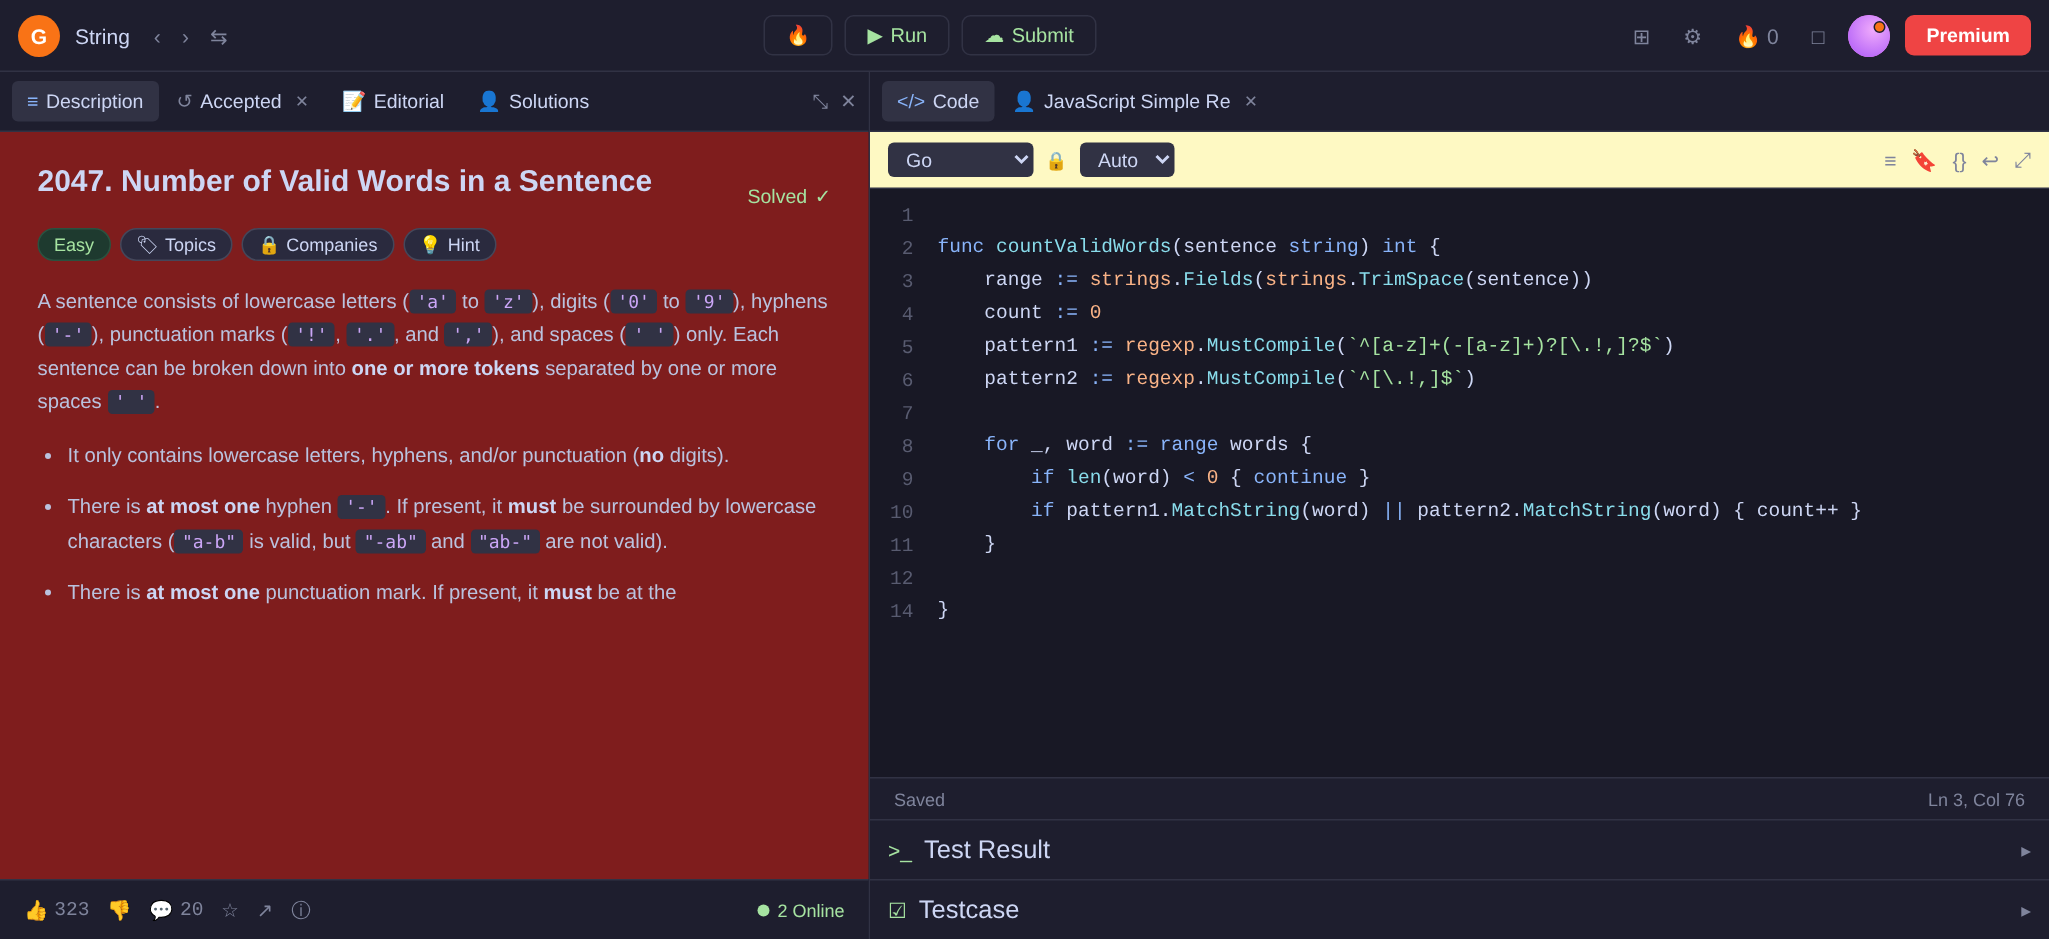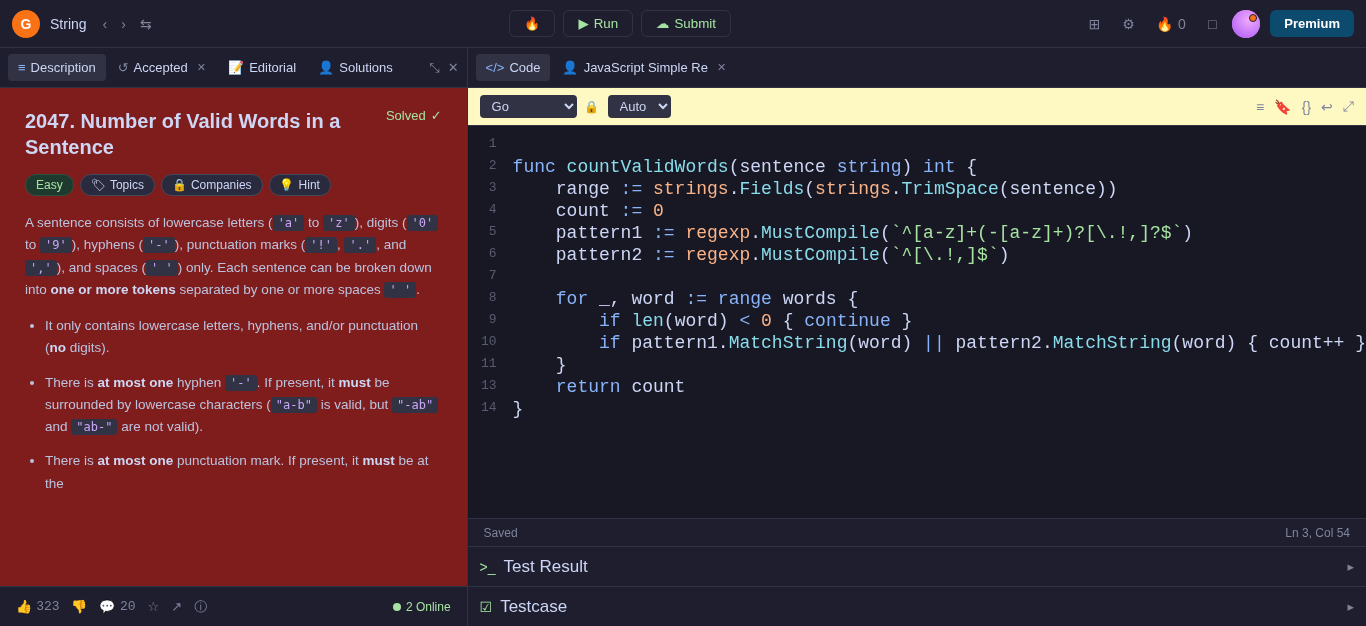--- a/index.html
+++ b/index.html
@@ -14,40 +14,40 @@
     .nav-left { display: flex; align-items: center; gap: 10px; }
     .nav-logo { width: 28px; height: 28px; background: #f97316; border-radius: 50%; display: flex; align-items: center; justify-content: center; font-weight: bold; color: #fff; font-size: 14px; }
     .nav-title { color: #cdd6f4; font-size: 14px; font-weight: 500; }
     .nav-arrows { display: flex; gap: 2px; }
     .nav-btn { background: none; border: none; color: #7f849c; cursor: pointer; padding: 4px 6px; font-size: 14px; border-radius: 4px; }
     .nav-center { display: flex; align-items: center; gap: 8px; }
     .icon-btn { background: none; border: 1px solid #313244; color: #cdd6f4; padding: 5px 14px; border-radius: 6px; cursor: pointer; display: flex; align-items: center; gap: 5px; font-size: 13px; }
     .run-btn { background: none; border: 1px solid #313244; color: #a6e3a1; padding: 5px 14px; border-radius: 6px; cursor: pointer; display: flex; align-items: center; gap: 5px; }
     .submit-btn { background: none; border: 1px solid #313244; color: #a6e3a1; padding: 5px 14px; border-radius: 6px; cursor: pointer; display: flex; align-items: center; gap: 5px; }
     .nav-right { display: flex; align-items: center; gap: 10px; }
-    .premium-btn { background: #0c4a6e; color: #fff; border: none; padding: 6px 14px; border-radius: 6px; cursor: pointer; font-weight: 600; font-size: 13px; }
+    .premium-btn { background: #ef4444; color: #fff; border: none; padding: 6px 14px; border-radius: 6px; cursor: pointer; font-weight: 600; font-size: 13px; }
 
     
     .main-layout { display: flex; height: calc(626px - 48px); }
 
     
     .left-panel { width: 580px; display: flex; flex-direction: column; border-right: 1px solid #313244; }
     .left-tabs { display: flex; align-items: center; background: #1e1e2e; border-bottom: 1px solid #313244; padding: 0 8px; height: 40px; gap: 2px; }
     .tab { display: flex; align-items: center; gap: 5px; padding: 6px 10px; border-radius: 4px; cursor: pointer; font-size: 13px; color: #cdd6f4; }
     .tab.active { background: #313244; }
     .tab-close { color: #7f849c; margin-left: 4px; font-size: 11px; }
     .tab-expand { margin-left: auto; color: #7f849c; cursor: pointer; }
     .left-content { flex: 1; overflow-y: auto; padding: 20px 25px; background: #7f1d1d; }
     .left-content::-webkit-scrollbar { width: 6px; }
     .left-content::-webkit-scrollbar-track { background: #1e1e2e; }
     .left-content::-webkit-scrollbar-thumb { background: #45475a; border-radius: 3px; }
 
     .problem-header { display: flex; justify-content: space-between; align-items: flex-start; margin-bottom: 14px; }
     .problem-title { font-size: 20px; font-weight: 700; color: #cdd6f4; line-height: 1.3; flex: 1; margin-right: 16px; }
-    .solved-badge { display: flex; align-items: center; gap: 5px; color: #a6e3a1; font-size: 13px; white-space: nowrap; margin-top: 0; justify-content: flex-end; }
+    .solved-badge { display: flex; align-items: center; gap: 5px; color: #a6e3a1; font-size: 13px; white-space: nowrap; margin-top: 15px; justify-content: flex-end; }
 
     .tags-row { display: flex; align-items: center; gap: 6px; margin-bottom: 16px; flex-wrap: wrap; }
     .tag { display: flex; align-items: center; gap: 4px; padding: 3px 10px; border-radius: 12px; font-size: 12px; cursor: pointer; }
     .tag-easy { background: #1e3a2f; color: #a6e3a1; border: 1px solid #2a5240; }
     .tag-topics { background: #2a2a3e; color: #cdd6f4; border: 1px solid #45475a; }
     .tag-companies { background: #2a2a3e; color: #cdd6f4; border: 1px solid #45475a; }
     .tag-hint { background: #2a2a3e; color: #cdd6f4; border: 1px solid #45475a; }
 
     .problem-text { color: #bac2de; line-height: 1.65; font-size: 13.5px; }
     .problem-text p { margin-bottom: 14px; }
@@ -74,21 +74,21 @@
     .rt-right { display: flex; align-items: center; gap: 10px; }
     .rt-icon { color: #7f849c; cursor: pointer; font-size: 14px; background: none; border: none; }
 
     
     .code-area { flex: 1; overflow-y: auto; padding: 8px 0; font-family: 'Courier New', Courier, monospace; font-size: 13px; background: #181825; }
     .code-area::-webkit-scrollbar { width: 6px; }
     .code-area::-webkit-scrollbar-track { background: #181825; }
     .code-area::-webkit-scrollbar-thumb { background: #45475a; border-radius: 3px; }
     .code-line { display: flex; align-items: flex-start; min-height: 22px; padding: 1px 0; }
     .line-num { width: 45px; text-align: right; color: #585b70; padding-right: 16px; user-select: none; font-size: 13px; flex-shrink: 0; padding-top: 1px; }
-    .line-content { flex: 1; color: #cdd6f4; white-space: pre; font-size: 18px; }
+    .line-content { flex: 1; color: #cdd6f4; white-space: pre; font-size: 13px; }
 
     
     .kw { color: #89b4fa; }
     .fn { color: #89dceb; }
     .str { color: #a6e3a1; }
     .num { color: #fab387; }
     .var { color: #cdd6f4; }
     .op { color: #89b4fa; }
     .pkg { color: #fab387; }
     .punct { color: #cdd6f4; }
@@ -317,32 +317,32 @@
       </div>
       <div class="code-line">
         <span class="line-num">10</span>
         <span class="line-content"><span class="kw">        if</span><span class="var"> pattern1</span><span class="punct">.</span><span class="fn">MatchString</span><span class="punct">(word) </span><span class="op">||</span><span class="var"> pattern2</span><span class="punct">.</span><span class="fn">MatchString</span><span class="punct">(word) { count++ }</span></span>
       </div>
       <div class="code-line">
         <span class="line-num">11</span>
         <span class="line-content"><span class="punct">    }</span></span>
       </div>
       <div class="code-line">
-        <span class="line-num">13</span>
-        <span class="line-content"><span class="kw">    return</span><span class="var"> count</span></span>
+        <span class="line-num">12</span>
+        <span class="line-content"></span>
       </div>
       <div class="code-line">
         <span class="line-num">14</span>
         <span class="line-content"><span class="punct">}</span></span>
       </div>
     </div>
 
     <div class="editor-status">
       <span>Saved</span>
-      <span>Ln 3, Col 54</span>
+      <span>Ln 3, Col 76</span>
     </div>
 
     <div class="bottom-panels">
       <div class="bottom-tab">
         <span class="bottom-tab-icon">&gt;_</span>
         <span class="bottom-tab-label">Test Result</span>
         <span class="bottom-tab-arrow">▸</span>
       </div>
       <div class="bottom-tab">
         <span class="bottom-tab-icon" style="color:#a6e3a1;">☑</span>

